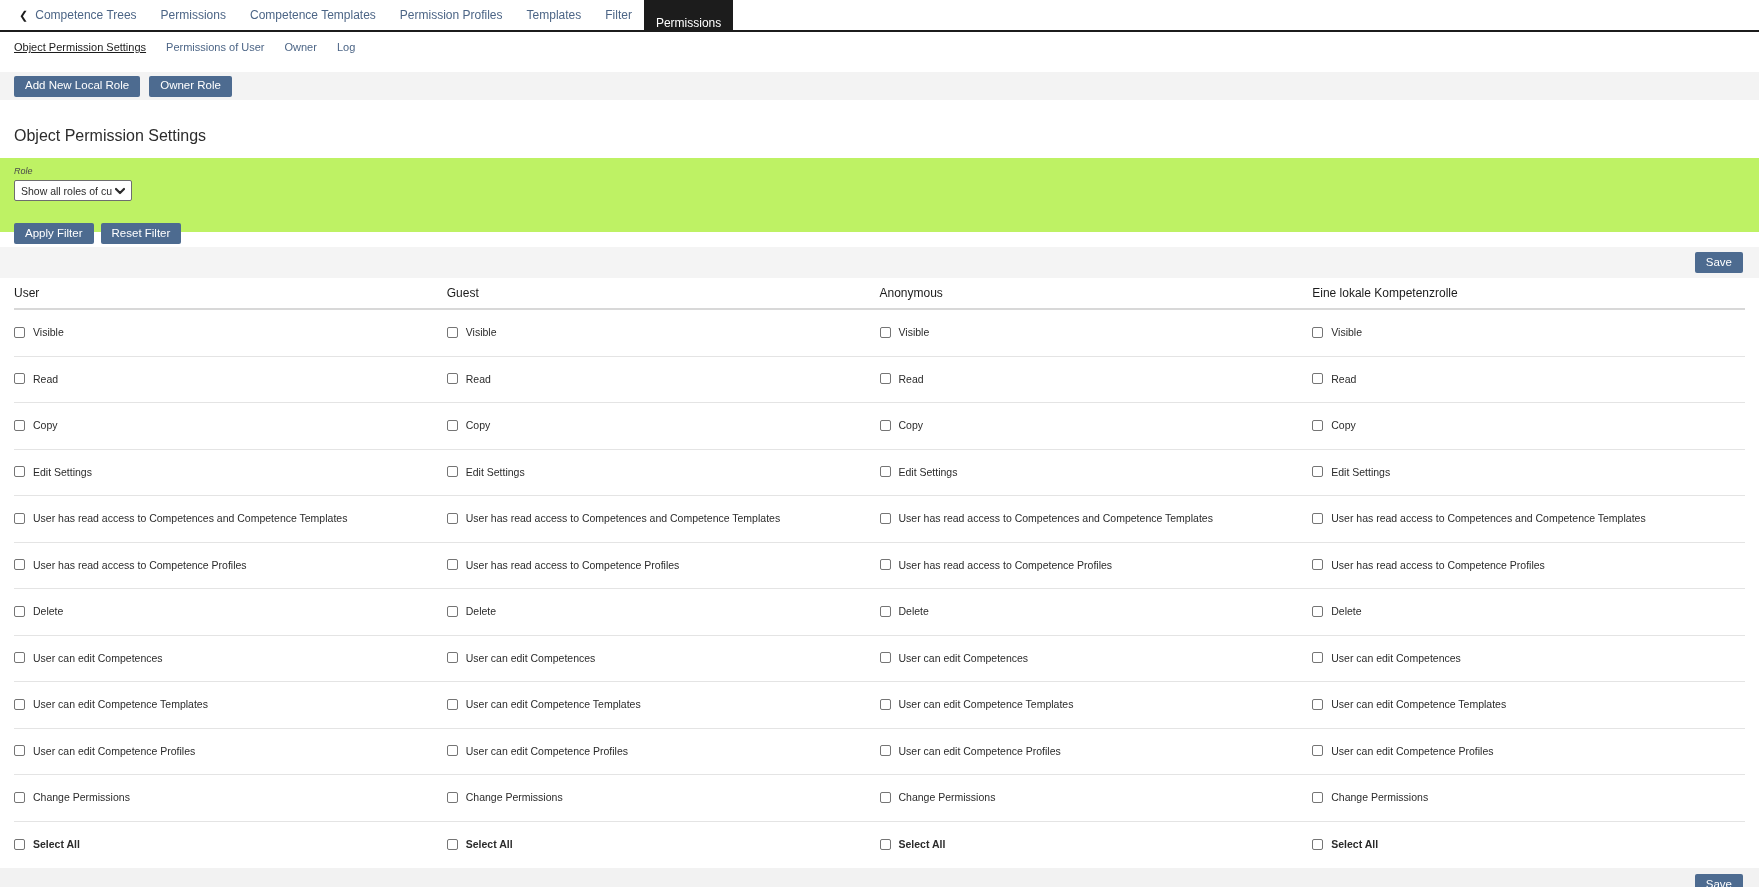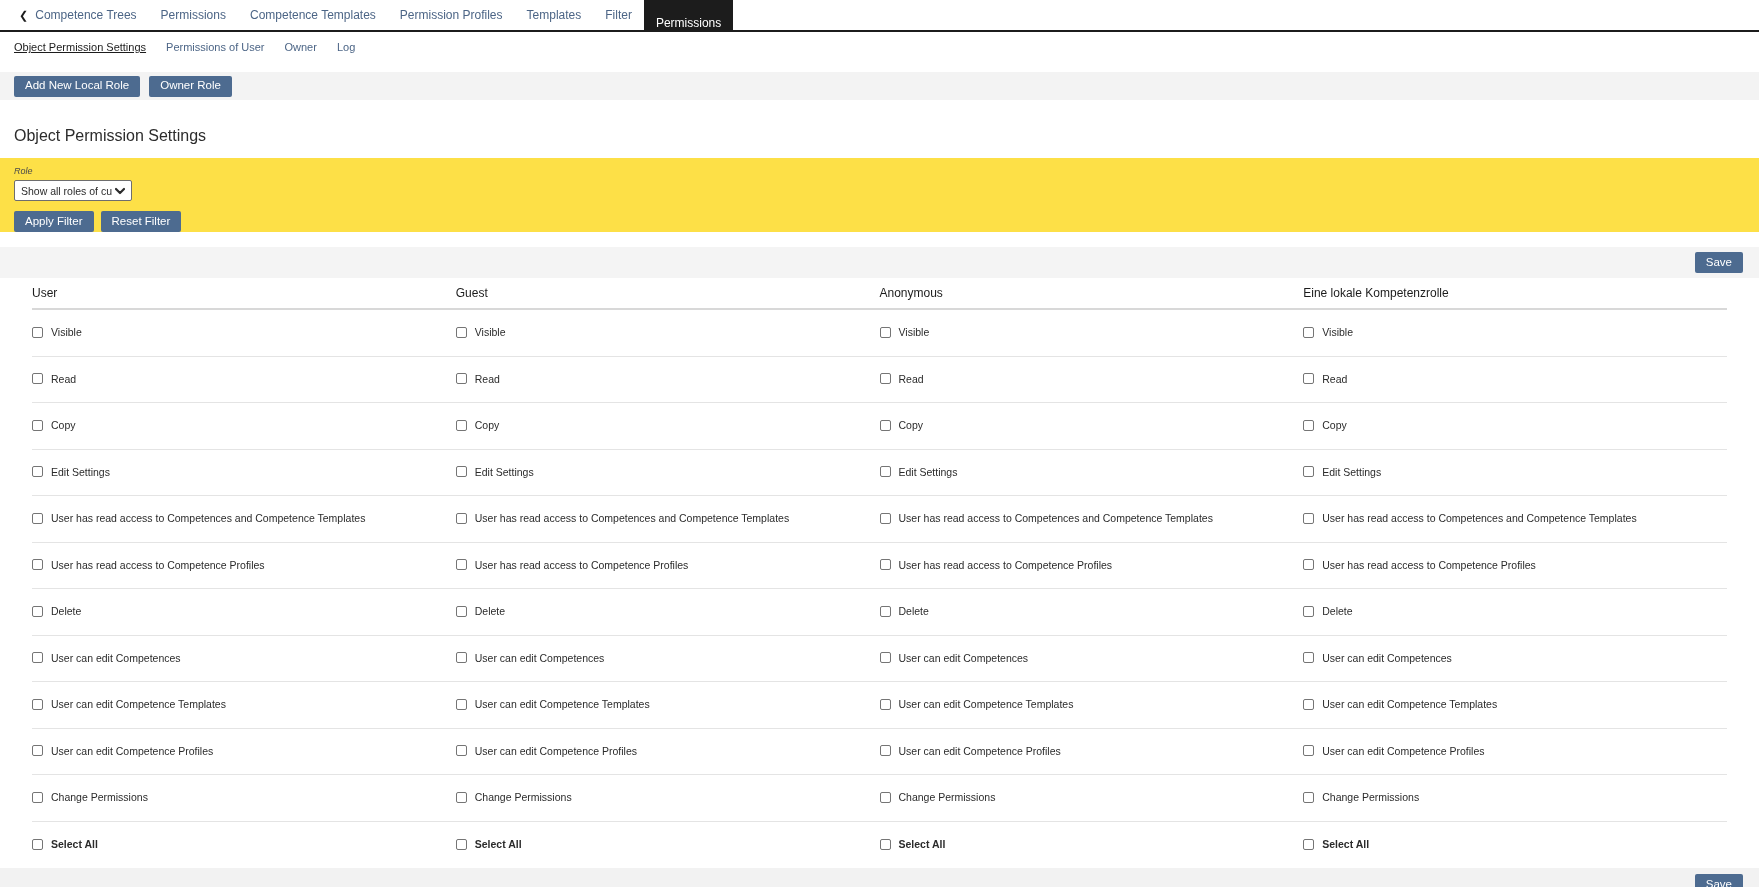--- a/index.html
+++ b/index.html
@@ -19,32 +19,32 @@
   
   .toolbar-strip{margin-top:10px;height:28px;background:#f3f3f3;display:flex;align-items:center;gap:9px;padding-left:14px;}
   .btn{
     background:var(--button-bg);color:#fff;border:none;border-radius:2px;
     font-family:"Liberation Sans",sans-serif;font-size:11.5px;line-height:1;
     padding:0 11px;height:21px;cursor:pointer;white-space:nowrap;
   }
   
   .page-title{margin:26px 0 0 14px;font-size:16px;font-weight:400;color:#2c2c2c;line-height:19px;}
   
-  .filter-panel{margin-top:13px;height:74px;background:#fde047;box-sizing:border-box;padding:8px 14px 0 14px;}
+  .filter-panel{margin-top:13px;height:74px;background:#bef264;box-sizing:border-box;padding:8px 14px 0 14px;}
   .role-label{font-size:9px;font-style:italic;color:#4a4a4a;}
   .select{
     margin-top:4px;width:118px;height:21px;box-sizing:border-box;border:1px solid #6e6e6e;border-radius:2px;
     background:#fff;display:flex;align-items:center;justify-content:space-between;padding:0 6px;
     font-size:10.5px;color:#2b2b2b;cursor:pointer;
   }
-  .filter-buttons{margin-top:10px;display:flex;gap:7px;}
+  .filter-buttons{margin-top:22px;display:flex;gap:7px;}
   
   .save-bar{margin-top:15px;height:31px;background:#f4f4f4;display:flex;align-items:center;justify-content:flex-end;padding-right:16px;box-sizing:border-box;}
   
-  .perm-table{padding:0 32px;}
+  .perm-table{padding:0 14px;}
   .perm-header{display:grid;grid-template-columns:repeat(4,1fr);height:30px;align-items:center;border-bottom:2px solid #d8d8d8;font-size:12px;color:#1c1c1c;}
   .perm-row{display:grid;grid-template-columns:repeat(4,1fr);height:46.5px;align-items:center;border-bottom:1px solid #e4e4e4;box-sizing:border-box;}
   .perm-row:last-child{border-bottom:none;}
   .perm-option{display:inline-flex;align-items:center;gap:8px;font-size:10.5px;color:#2b2b2b;cursor:pointer;}
   .perm-option.bold{font-weight:700;}
   input[type="checkbox"]{
     appearance:none;-webkit-appearance:none;width:11px;height:11px;margin:0;
     border:1px solid #757575;border-radius:2px;background:#fff;cursor:pointer;flex:0 0 auto;
   }
   

